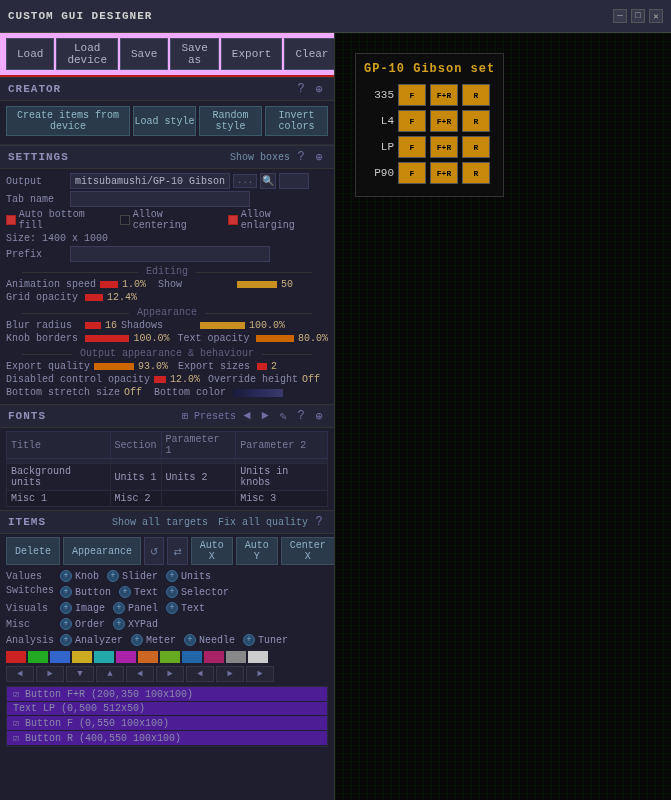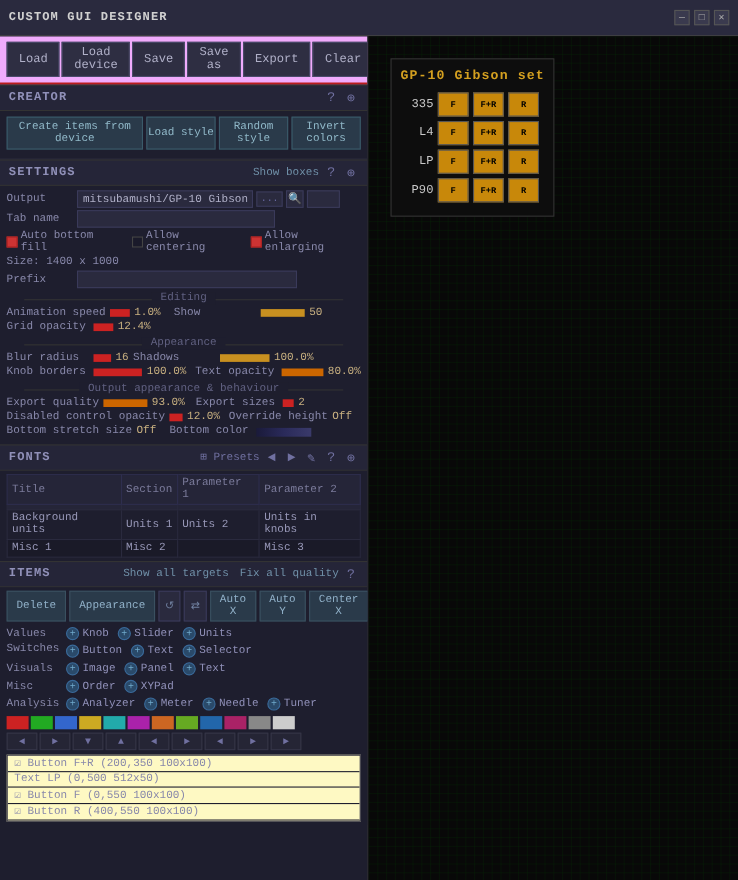--- a/index.html
+++ b/index.html
@@ -309,21 +309,21 @@
       height: 16px;
       display: flex;
       align-items: center;
       justify-content: center;
       cursor: pointer;
       font-size: 9px;
     }
 
     
     .file-list {
-      background: #fef9c3;
+      background: #4c1d95;
       border: 1px solid #2a2a3e;
       overflow-y: auto;
       max-height: 110px;
     }
     .file-item {
       padding: 1px 6px;
       font-size: 10px;
       color: #8888aa;
       cursor: pointer;
       border-bottom: 1px solid #1e1e2e;

